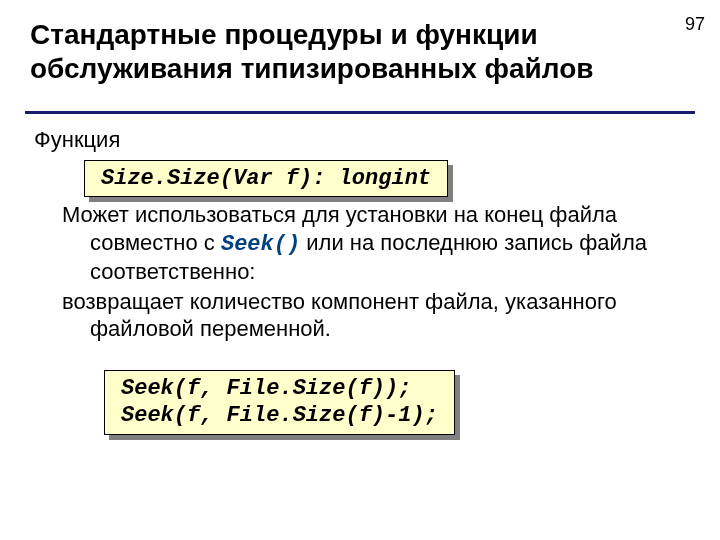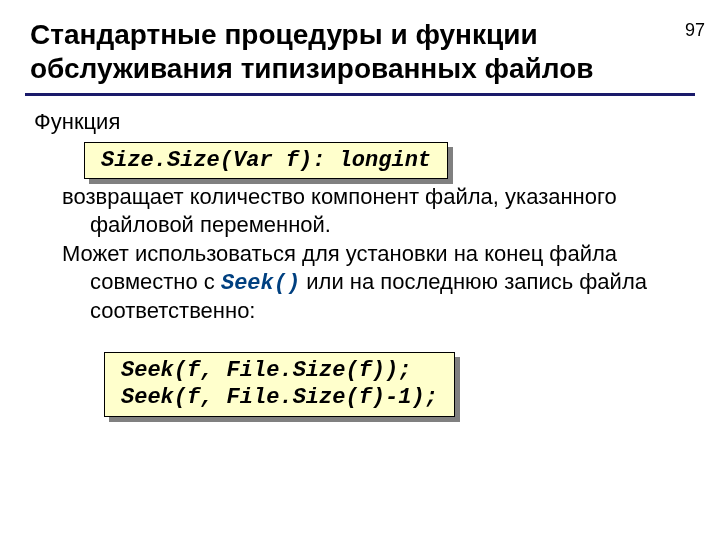--- a/index.html
+++ b/index.html
@@ -7,30 +7,30 @@
     padding: 0;
     width: 720px;
     height: 540px;
     background: #ffffff;
     font-family: Arial, sans-serif;
     position: relative;
     overflow: hidden;
   }
   .page-number {
     position: absolute;
-    top: 20px;
+    top: 14px;
     right: 15px;
     font-size: 18px;
     color: #000;
   }
   .title {
     font-size: 28px;
     font-weight: bold;
     color: #000;
-    padding: 18px 30px 8px 30px;
+    padding: 18px 30px 26px 30px;
     line-height: 1.2;
   }
   .title-underline {
     border-bottom: 3px solid #1a1a6a;
     margin: 0 25px 12px 25px;
   }
   .body {
     font-size: 22px;
     color: #000;
     padding: 0 34px;
@@ -94,23 +94,23 @@
 <div class="title-underline"></div>
 
 <div class="body">
   <div class="para">Функция</div>
 
   <div class="code-box-wrap">
     <div class="shadow"></div>
     <div class="code-box">Size.Size(Var f): longint</div>
   </div>
 
-  <div class="para indent">возвращает количество компонент файла, указанного файловой переменной.</div>
   <div class="para indent">
     <span>Может использоваться для установки на конец файла совместно с </span><span class="mono-inline">Seek()</span><span> или на последнюю запись файла соответственно:</span>
   </div>
+  <div class="para indent">возвращает количество компонент файла, указанного файловой переменной.</div>
 
   <div class="code-box-wrap2">
     <div class="shadow"></div>
     <div class="code-box"><span>Seek(f, File.Size(f));</span>
 <span>Seek(f, File.Size(f)-1);</span></div>
   </div>
 </div>
 
 </body></html>

